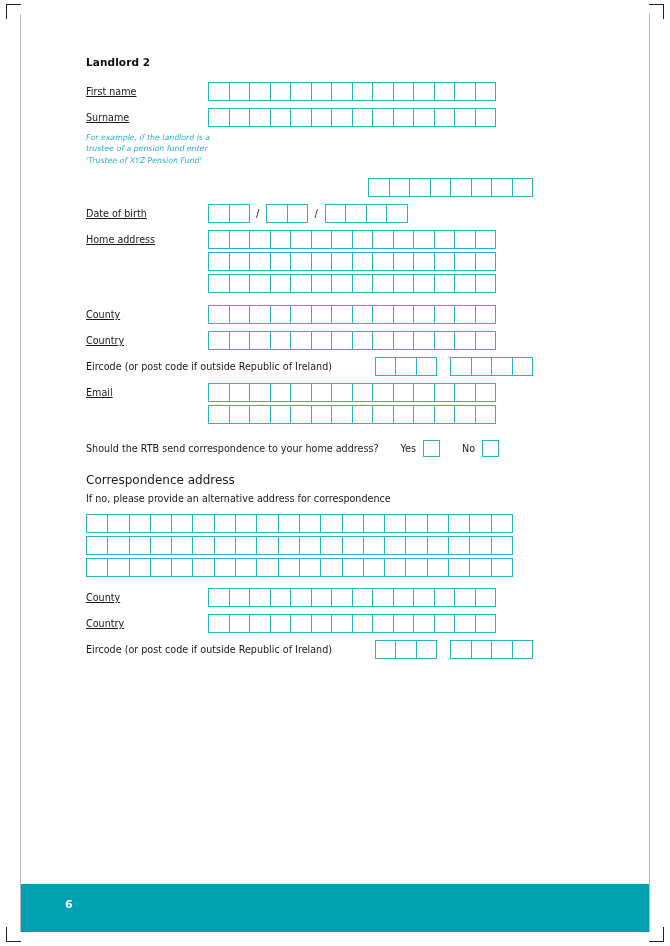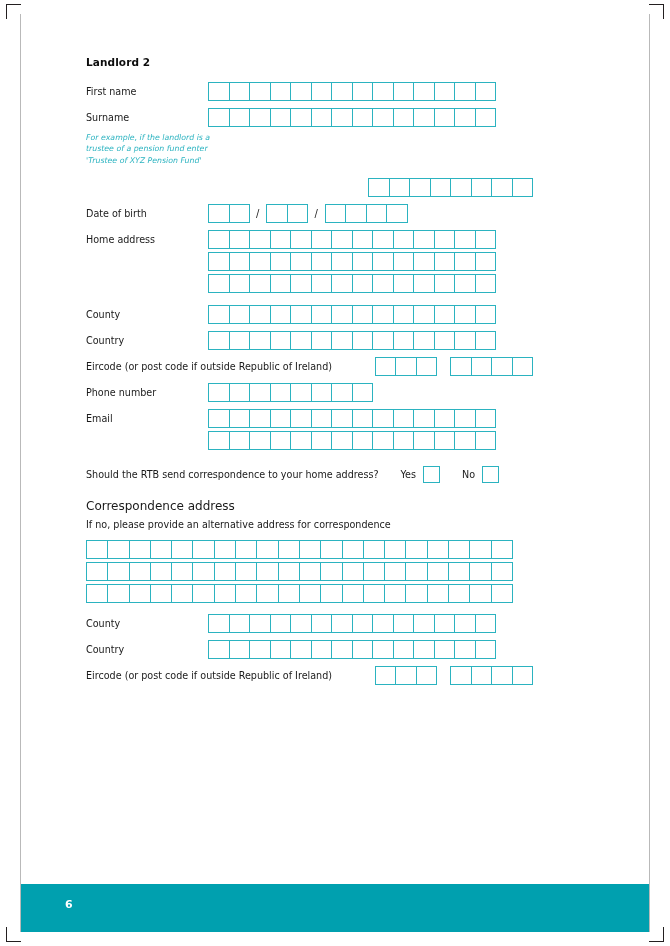--- a/index.html
+++ b/index.html
@@ -65,20 +65,21 @@
   }
   .row-label {
     font-size: 9.6px;
     color: #1a1a1a;
     padding-top: 4px;
     line-height: 1.25;
   }
   .label-col {
     width: 122px;
     flex: 0 0 122px;
+    text-decoration: underline;
   }
   .label-wide {
     flex: 0 0 auto;
     width: auto;
     padding-right: 8px;
     white-space: nowrap;
   }
 
   
   .boxes {
@@ -368,33 +369,20 @@
         <div class="spacer-sm"></div>
         <div class="boxes">
             <span class="bx"></span>
             <span class="bx"></span>
             <span class="bx"></span>
             <span class="bx"></span>
           </div>
       </div>
     </div>
 
-    <div class="row">
-      <div class="row-label label-col">Phone number</div>
-      <div class="boxes">
-          <span class="bx"></span>
-          <span class="bx"></span>
-          <span class="bx"></span>
-          <span class="bx"></span>
-          <span class="bx"></span>
-          <span class="bx"></span>
-          <span class="bx"></span>
-          <span class="bx"></span>
-        </div>
-    </div>
 
     <div class="row addr-stack">
       <div class="row-label label-col">Email</div>
       <div>
         <div class="boxes">
             <span class="bx"></span>
             <span class="bx"></span>
             <span class="bx"></span>
             <span class="bx"></span>
             <span class="bx"></span>

